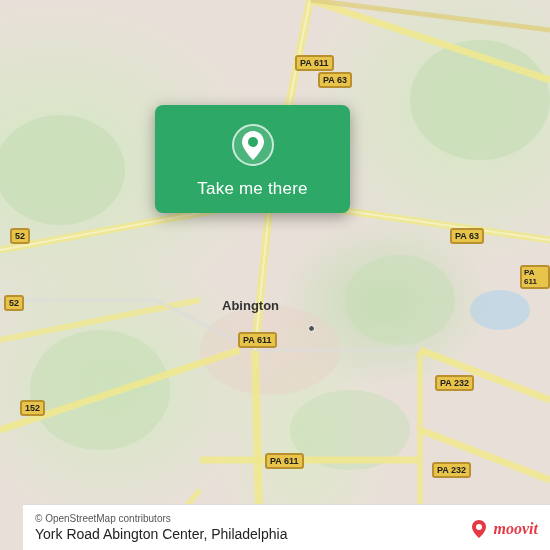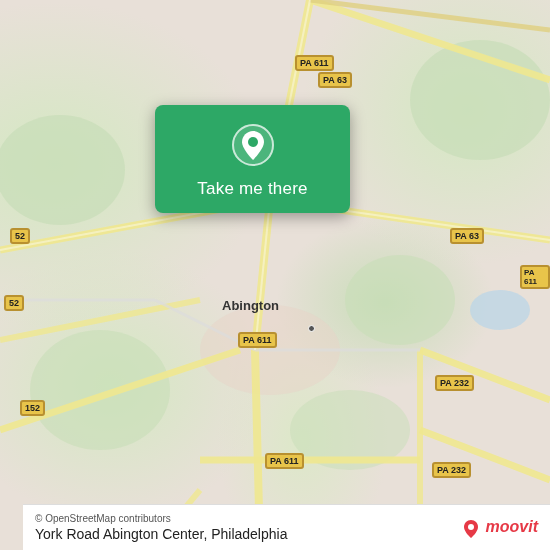--- a/index.html
+++ b/index.html
@@ -109,23 +109,24 @@
       color: #222;
       font-weight: 500;
     }
 
     
     #moovit-logo {
       position: absolute;
       bottom: 10px;
       right: 12px;
       display: flex;
-      align-items: flex-start;
+      align-items: center;
       gap: 4px;
       z-index: 21;
+      font-family: Liberation Serif, serif;
     }
 
     #moovit-pin {
       width: 22px;
       height: 22px;
     }
 
     #moovit-text {
       font-size: 16px;
       font-weight: 700;

